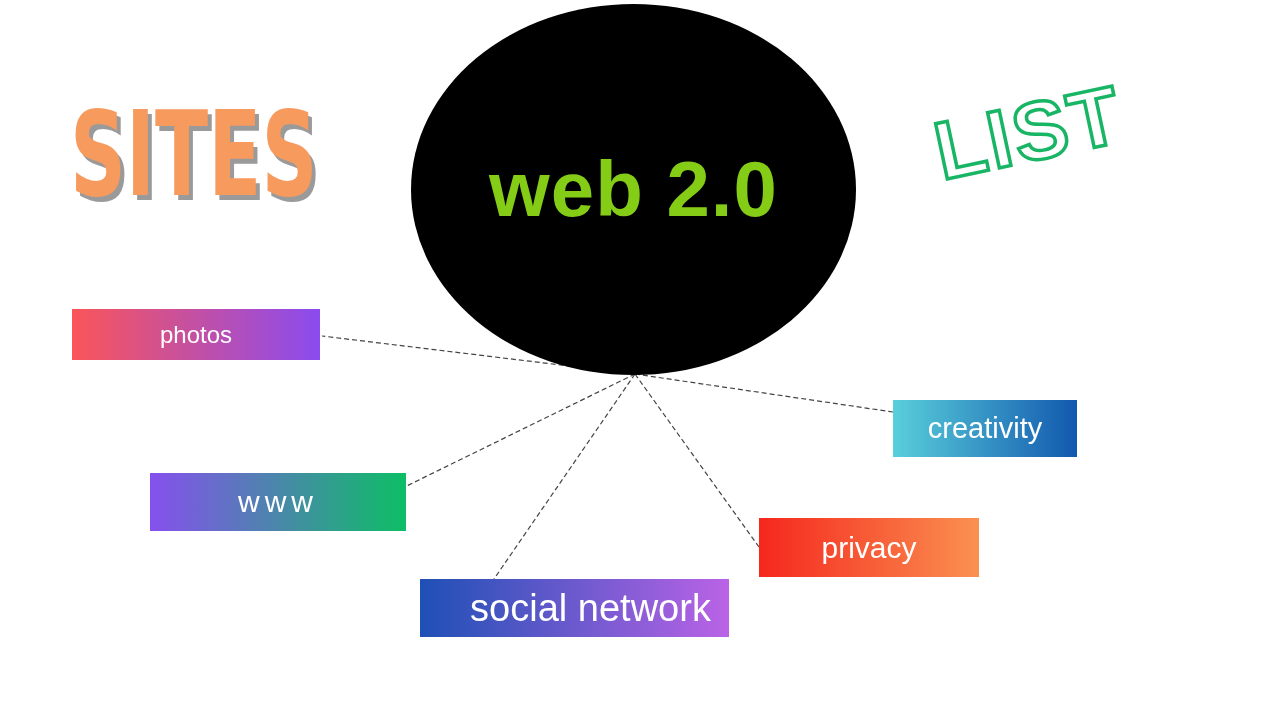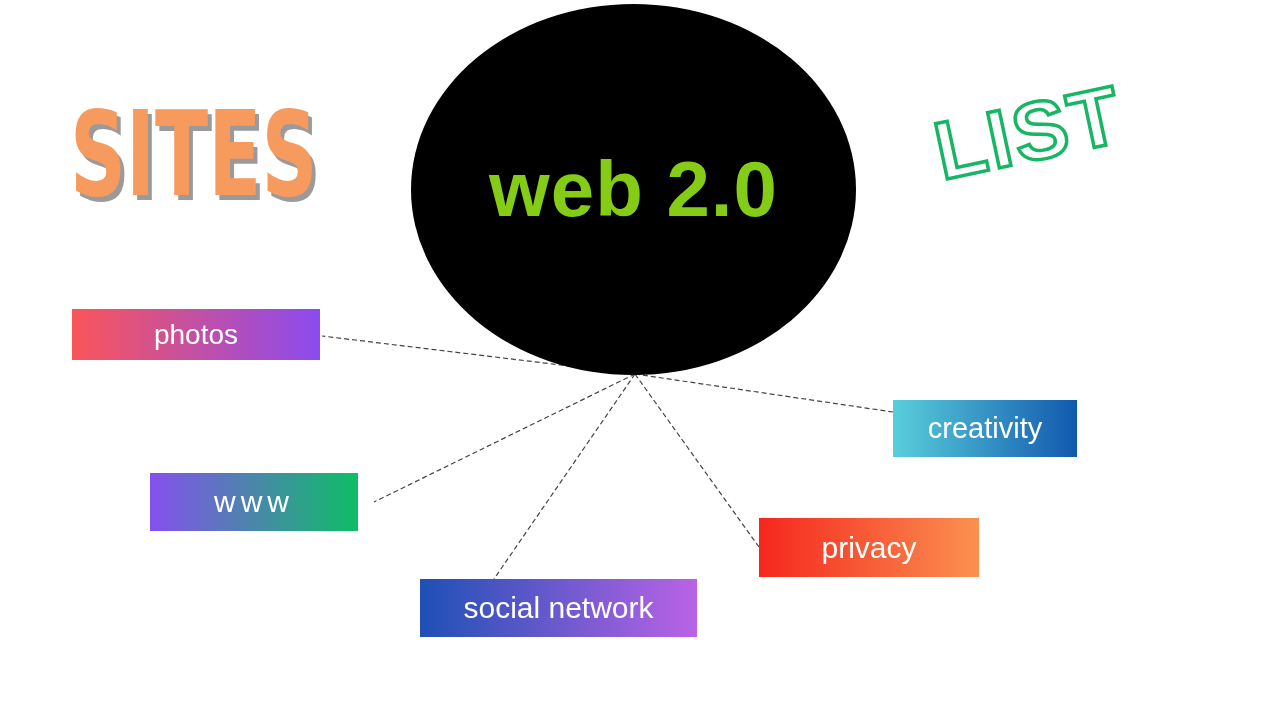--- a/index.html
+++ b/index.html
@@ -27,23 +27,23 @@
     white-space:nowrap;
   }
   .list-svg{position:absolute;left:928px;top:72px;}
   
   .connectors{position:absolute;left:0;top:0;pointer-events:none;}
   
   .node{
     position:absolute;display:flex;align-items:center;justify-content:center;
     white-space:nowrap;
   }
-  .node-photos    {left:72px;  top:309px; width:248px; height:51px; font-size:28px;}
-  .node-www       {left:150px; top:473px; width:208px; height:58px; font-size:30px; letter-spacing:5px;}
-  .node-social    {left:420px; top:579px; width:277px; height:58px; font-size:30px;}
+  .node-photos    {left:72px;  top:309px; width:248px; height:51px; font-size:24px;}
+  .node-www       {left:150px; top:473px; width:256px; height:58px; font-size:30px; letter-spacing:5px;}
+  .node-social    {left:420px; top:579px; width:277px; height:58px; font-size:38px;padding-left:32px;}
   .node-privacy   {left:759px; top:518px; width:220px; height:59px; font-size:30px;}
   .node-creativity{left:893px; top:384px; width:184px; height:57px; font-size:29px;margin-top:16px;}
 </style>
 </head>
 <body>
 
 <svg class="connectors" width="1280" height="720">
   <line x1="635" y1="374" x2="322" y2="336" stroke-width="1.2" stroke-dasharray="5 3" stroke="#444444"></line>
   <line x1="635" y1="374" x2="374" y2="502" stroke-width="1.2" stroke-dasharray="5 3" stroke="#444444"></line>
   <line x1="635" y1="374" x2="494" y2="579" stroke-width="1.2" stroke-dasharray="5 3" stroke="#444444"></line>

